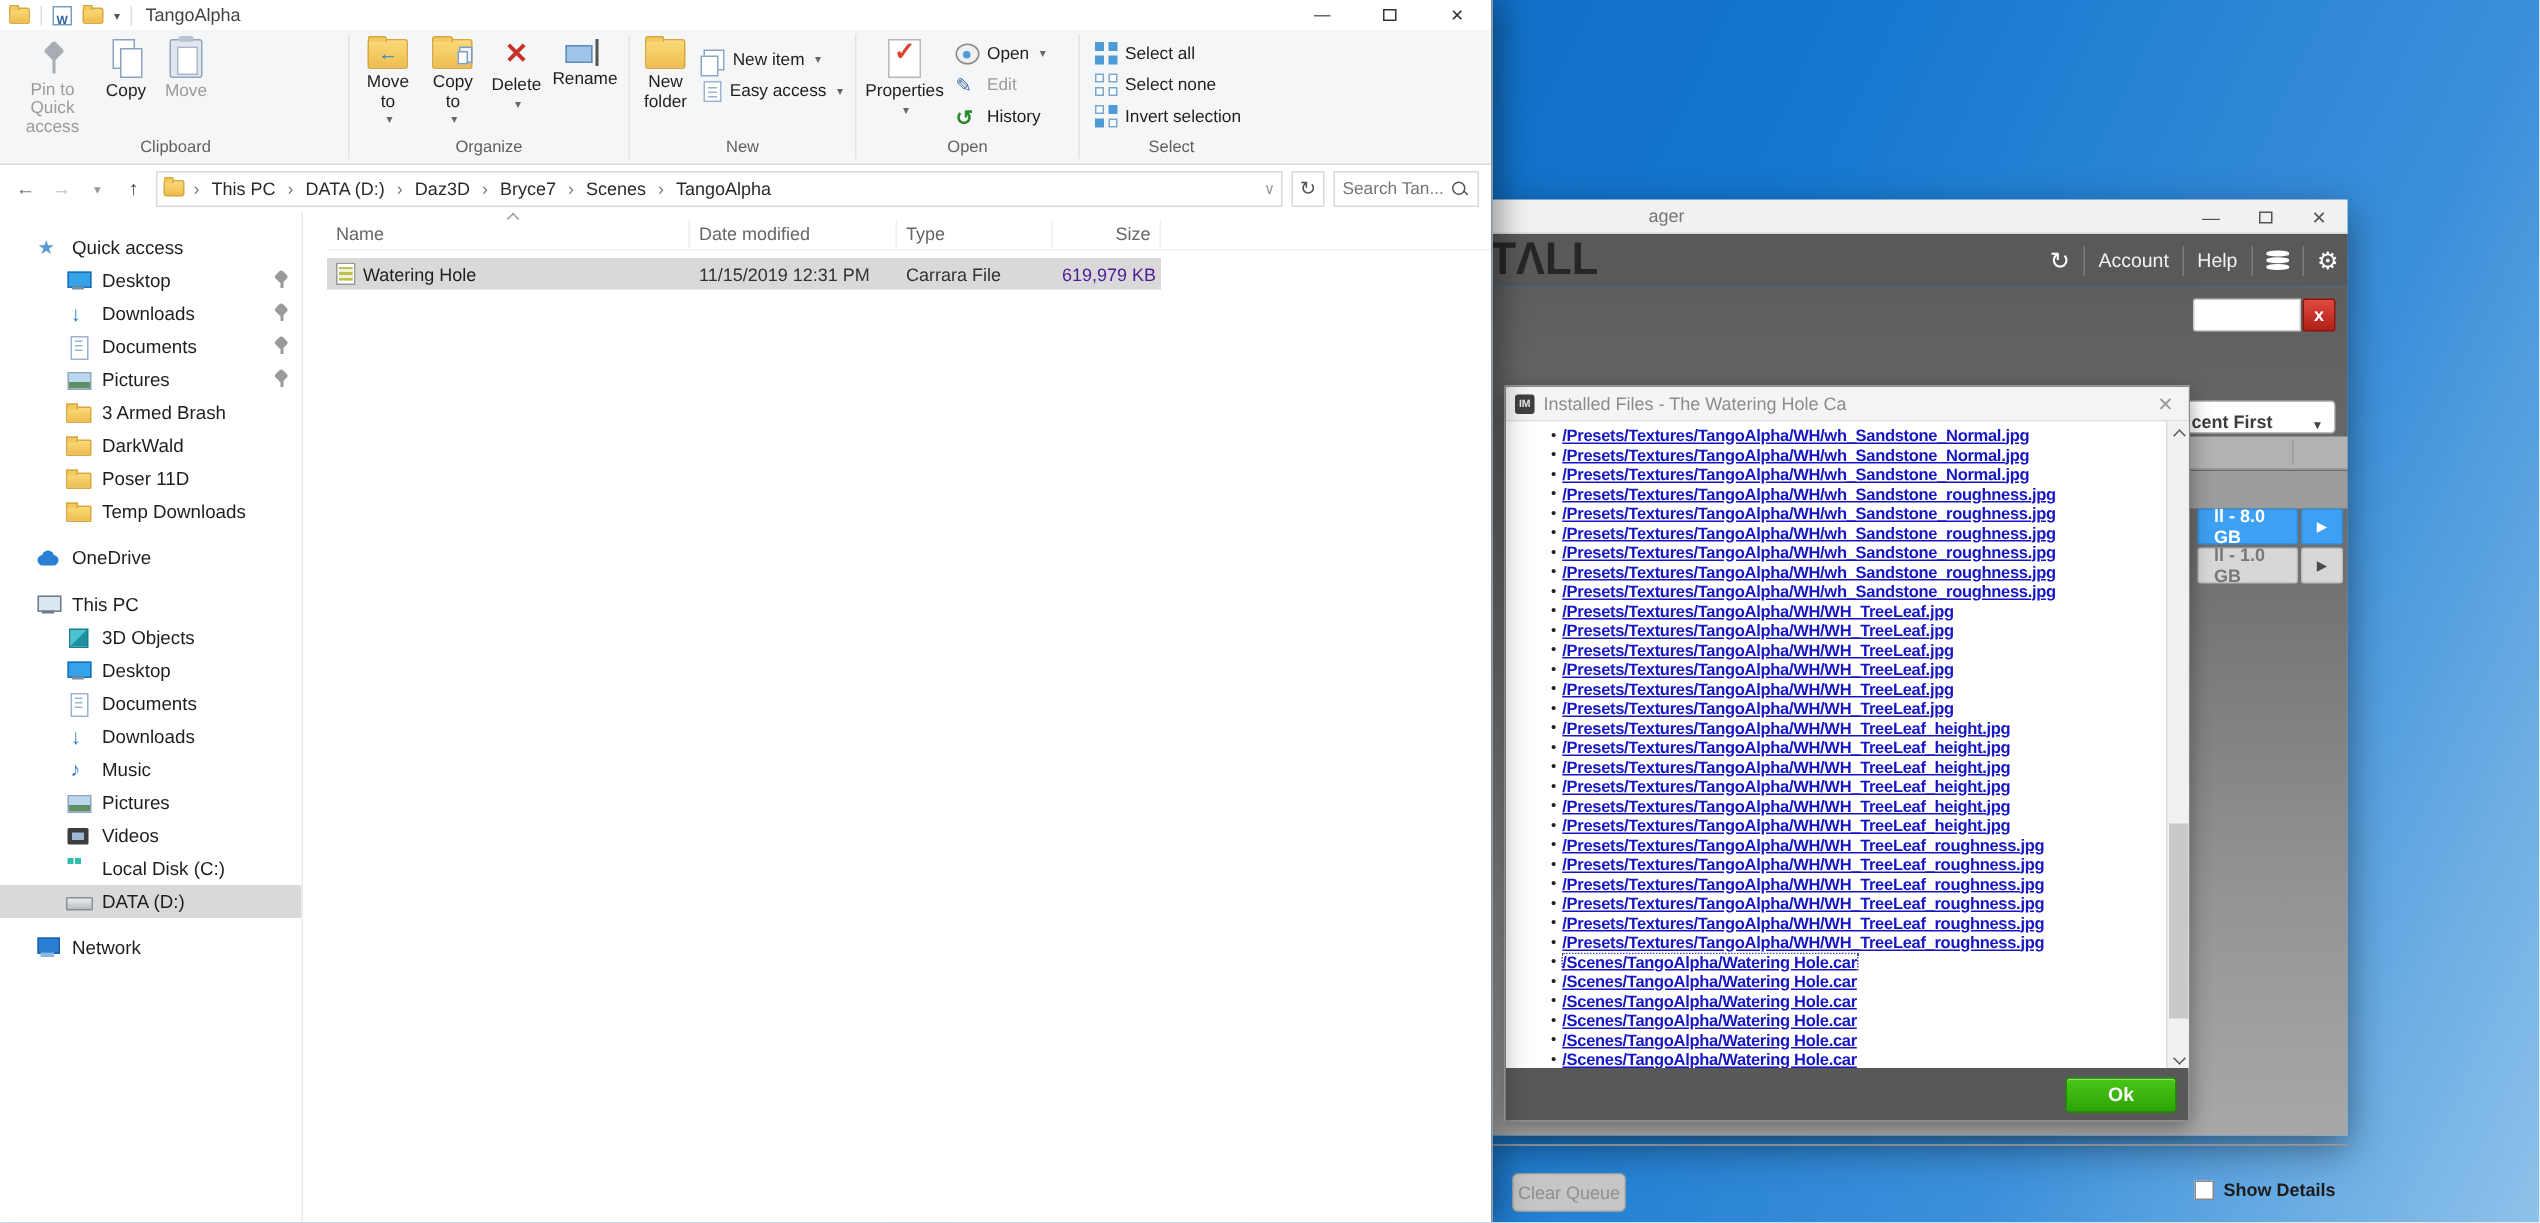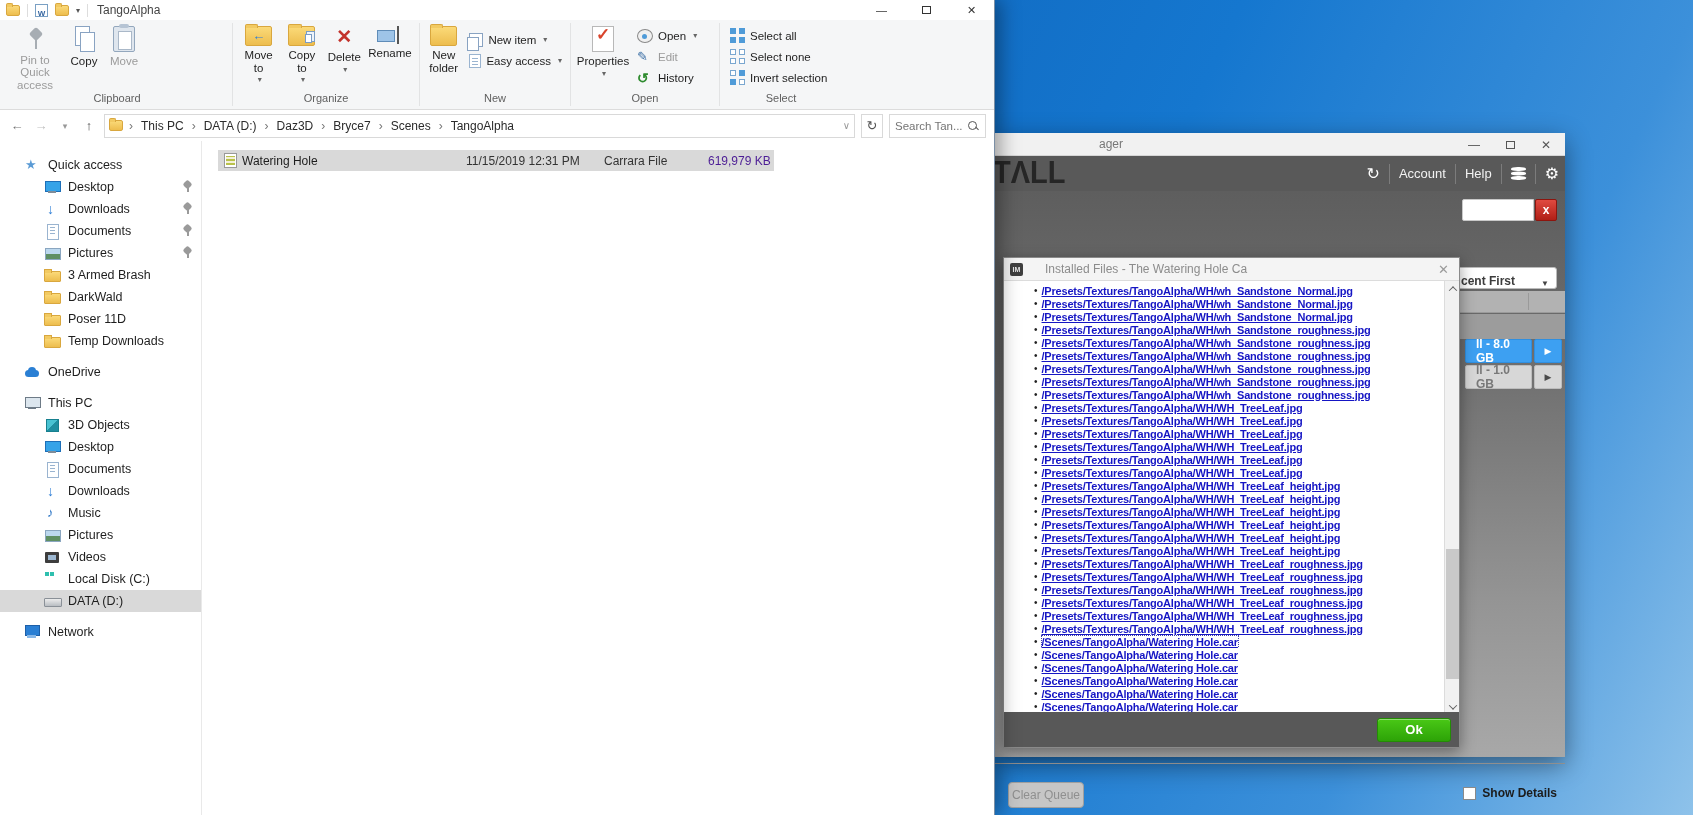--- a/index.html
+++ b/index.html
@@ -171,21 +171,21 @@
   .prodarr{width:28px;display:flex;align-items:center;justify-content:center;border-radius:2px;background:#d7d7d7;color:#4a4a4a;font-size:9px;border:1px solid #bdbdbd}
   .prodrow.sel .prodmain{background:#3da0f2;color:#fff;border-color:#2f8fe0}
   .prodrow.sel .prodarr{background:#3da0f2;color:#fff;border-color:#2f8fe0}
   .dim-panel{position:absolute;left:0;right:0;top:572px;bottom:0;background:#c6c6c6;border-top:1px solid #8f8f8f}
   .btn-clearq{position:absolute;left:13px;top:18px;width:76px;height:26px;border:1px solid #9f9f9f;border-radius:4px;background:#c6c6c6;color:#8f8f8f;font-size:12px;display:flex;align-items:center;justify-content:center}
   .showdet{position:absolute;right:8px;top:22px;display:flex;align-items:center;gap:6px;font-size:12px;font-weight:700;color:#1c1c1c}
   .cbx{width:13px;height:13px;background:#fff;border:1px solid #8a8a8a}
 
   
   .dlg{position:absolute;left:8px;top:66px;width:457px;height:491px;background:#fff;border:1px solid #8a8a8a;box-shadow:0 4px 14px rgba(0,0,0,.4);z-index:6}
-  .dlg-title{height:23px;background:#f4f4f4;border-bottom:1px solid #dcdcdc;display:flex;align-items:center;padding:0 6px;gap:22px}
+  .dlg-title{height:23px;background:#f4f4f4;border-bottom:1px solid #dcdcdc;display:flex;align-items:center;padding:0 6px;gap:6px}
   .im-ic{width:13px;height:13px;background:#3f3f3f;border-radius:2px;color:#e8e8e8;font-size:7px;font-weight:700;display:flex;align-items:center;justify-content:center}
   .dlg-title-text{color:#8c8c8c;font-size:12px;flex:1;white-space:nowrap;overflow:hidden}
   .dlg-x{color:#9a9a9a;font-size:13px;padding:0 4px}
   .dlg-list{position:absolute;left:0;top:23px;right:0;height:433px;background:#fff;overflow:hidden;padding:3px 16px 0 30px}
   .drow{height:13px;display:flex;align-items:center;white-space:nowrap;overflow:hidden}
   .drow::before{content:"•";color:#222;font-size:10px;margin-right:4px}
   .lnk{font-size:11px;font-weight:700;color:#1515c4;text-decoration:underline;letter-spacing:-.2px}
   .lnk.focused{outline:1px dotted #4444aa}
   .dscroll{position:absolute;right:0;top:23px;width:15px;height:433px;background:#f1f1f1;border-left:1px solid #dcdcdc}
   .dsbtn{position:absolute;left:0;width:15px;height:15px;display:flex;align-items:center;justify-content:center}
@@ -499,20 +499,29 @@
 
           </div>
 
           <div class="snav-item gap">
             <span class="si si-net"></span>
             <span>Network</span>
 
           </div>
         </div>
       <div class="filearea">
+        <div class="fhead">
+          <div class="hcell hc-name">
+              <span>Name</span>
+              <span class="sortcaret"></span>
+            </div>
+          <div class="hcell hc-date">Date modified</div>
+          <div class="hcell hc-type">Type</div>
+          <div class="hcell hc-size">Size</div>
+        </div>
         <div class="frow">
           <div class="fcell fc-name">
               <span class="fi-carrara"></span>
               <span>Watering Hole</span>
             </div>
           <div class="fcell fc-date">11/15/2019 12:31 PM</div>
           <div class="fcell fc-type">Carrara File</div>
           <div class="fcell fc-size">619,979 KB</div>
         </div>
       </div>

